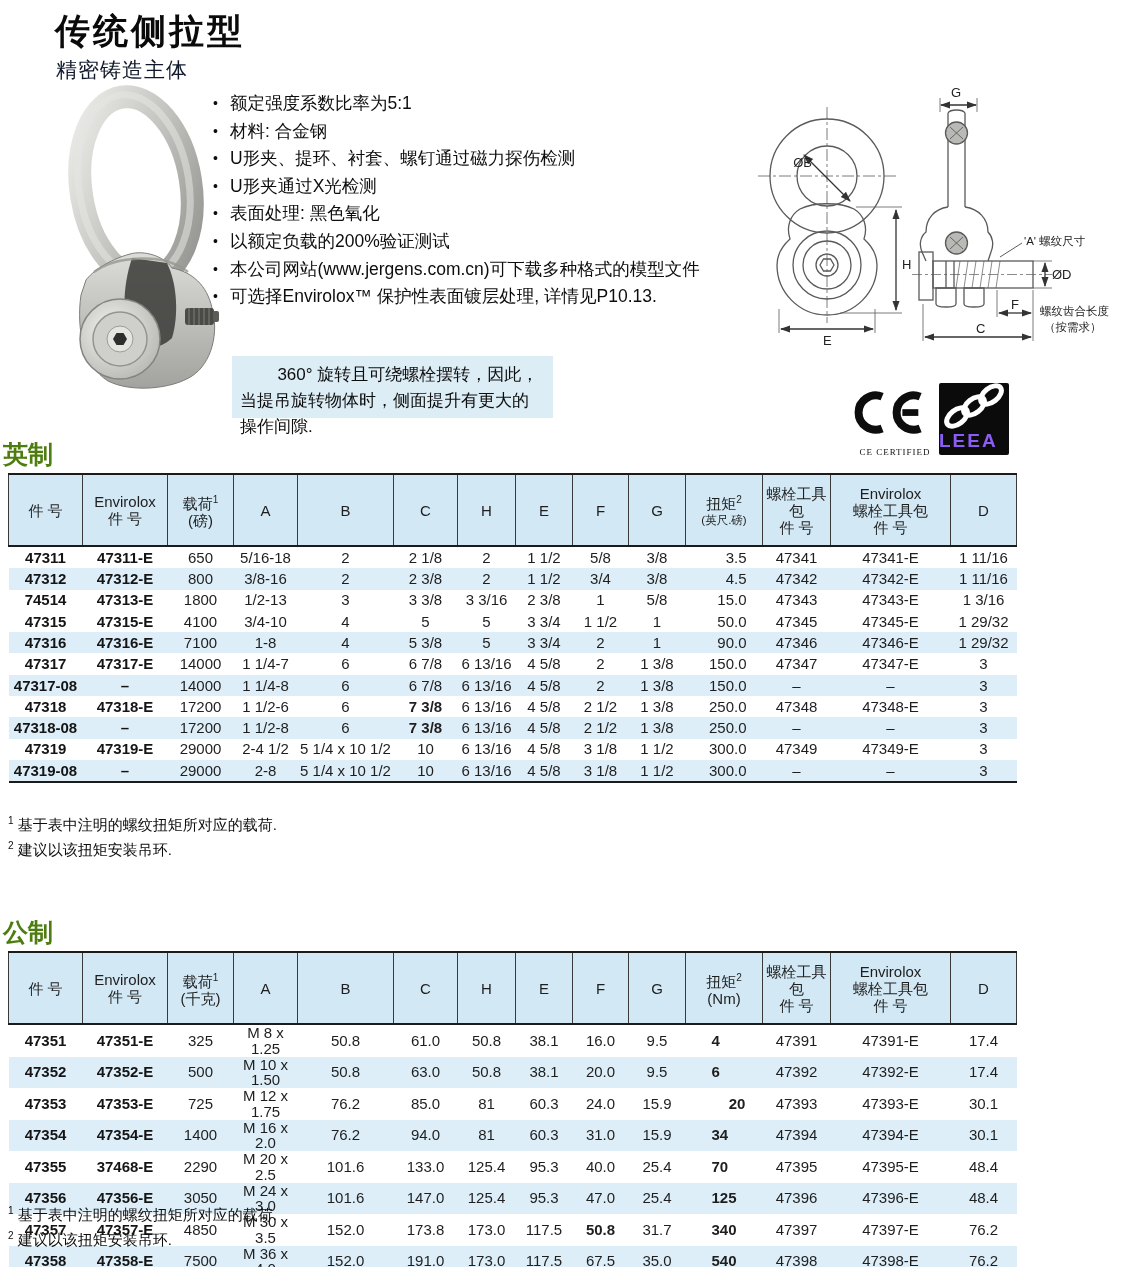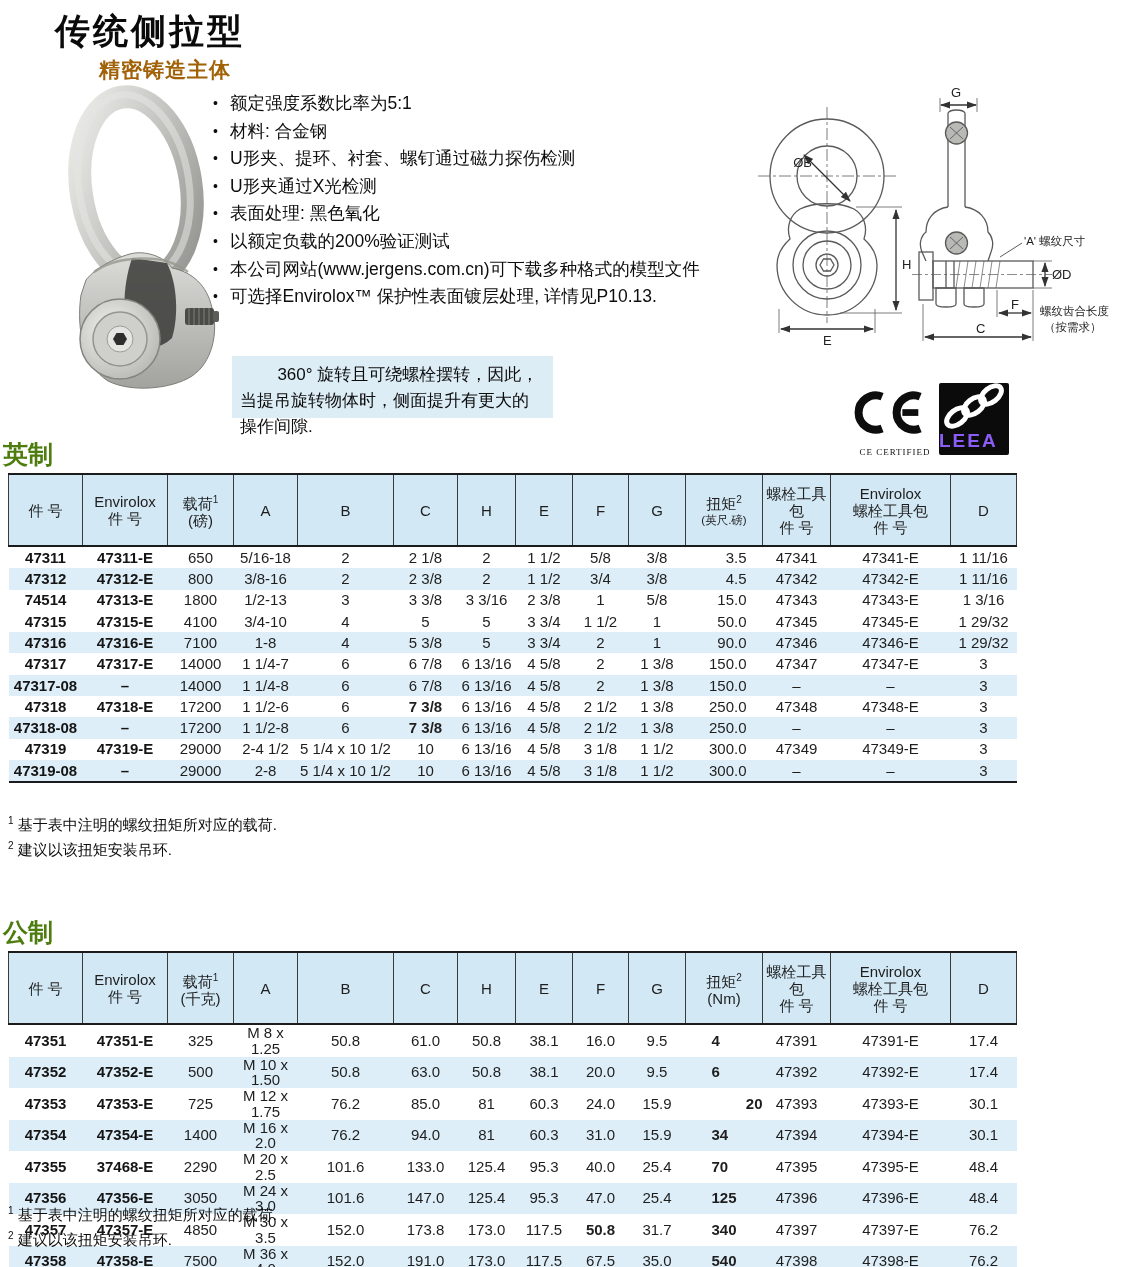--- a/index.html
+++ b/index.html
@@ -1,19 +1,19 @@
 <!DOCTYPE html>
 <html><head>
 <meta charset="utf-8">
 <style>
   html,body{margin:0;padding:0;background:#fff;}
   .page{position:relative;width:1121px;height:1267px;background:#ffffff;overflow:hidden;
         font-family:"Liberation Sans","DejaVu Sans",sans-serif;color:#111;}
   .title{position:absolute;left:55px;top:8px;font-size:35px;font-weight:bold;letter-spacing:3px;color:#0a0a0a;}
-  .subtitle{position:absolute;left:56px;top:56px;font-size:21px;font-weight:bold;letter-spacing:1px;color:#a16207;margin-left:43px;}
+  .subtitle{position:absolute;left:56px;top:56px;font-size:21px;font-weight:normal;letter-spacing:1px;color:#0f172a;}
   .photo{position:absolute;left:36px;top:80px;}
   .features{position:absolute;left:213px;top:90px;width:510px;}
   .feat{display:flex;font-size:17.5px;line-height:27.6px;color:#0d0d0d;}
   .feat .bullet{width:17px;flex:0 0 17px;font-size:14px;}
   .notebox{position:absolute;left:232px;top:356px;width:321px;height:62px;background:#ddedf6;}
   .notebox p{margin:6px 9px 0 8px;font-size:17px;line-height:26px;text-indent:2.2em;color:#0d0d0d;}
   .drawing{position:absolute;left:700px;top:85px;}
   .dimtext{font-size:13px;fill:#222;}
   .dimsmall{font-size:11.5px;fill:#222;}
   .ce{position:absolute;left:849px;top:389px;width:92px;text-align:center;}
@@ -559,21 +559,21 @@
           <td class="pn">47353</td>
           <td class="pn">47353-E</td>
           <td>725</td>
           <td>M 12 x 1.75</td>
           <td>76.2</td>
           <td>85.0</td>
           <td>81</td>
           <td>60.3</td>
           <td>24.0</td>
           <td>15.9</td>
-          <td style="text-align: right; padding-left: 26px; font-weight: 600;">20</td>
+          <td style="text-align: center; padding-left: 26px; font-weight: 600;">20</td>
           <td>47393</td>
           <td>47393-E</td>
           <td>30.1</td>
         </tr>
         <tr class="alt">
           <td class="pn">47354</td>
           <td class="pn">47354-E</td>
           <td>1400</td>
           <td>M 16 x 2.0</td>
           <td>76.2</td>

